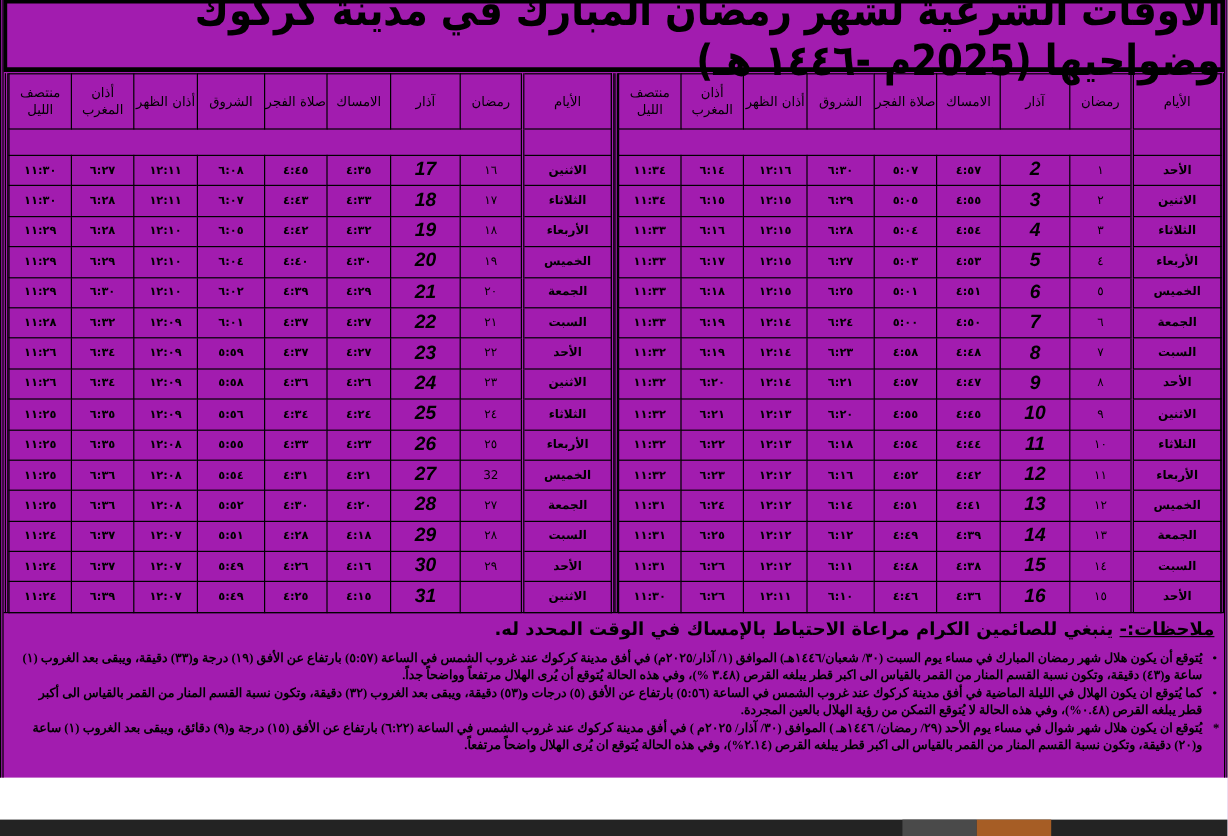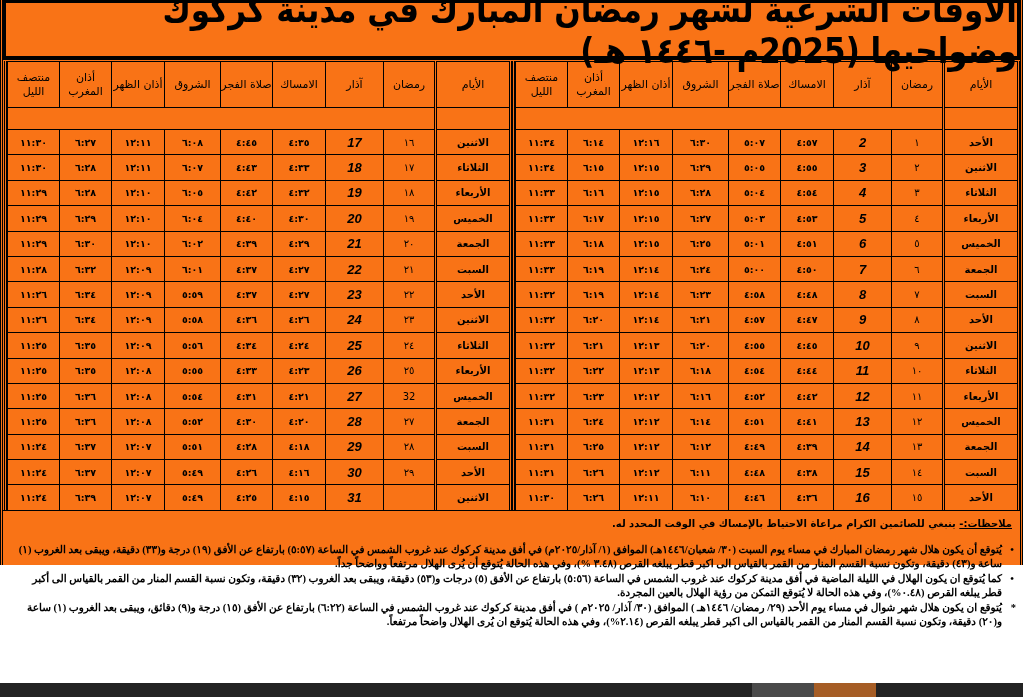--- a/index.html
+++ b/index.html
@@ -1,22 +1,22 @@
 <!DOCTYPE html>
 <html><head>
   <meta charset="utf-8">
   <style>
     * { box-sizing: border-box; margin: 0; padding: 0; }
     html, body { width: 1023px; height: 697px; overflow: hidden; background: #ffffff; }
     body { font-family: "DejaVu Sans", sans-serif; color: #000; position: relative; }
 
     .page {
-      position: absolute; left: 0; top: 0; width: 1023px; height: 565px;
+      position: absolute; left: 0; top: 0; width: 1023px; height: 648px;
       border-left: 3px double #000; border-right: 3px double #000;
-      background: #f97316;
+      background: #a21caf;
       padding-left: 41px;
     }
     .title-bar {
       position: absolute; left: 0; top: 0; width: 1017px; height: 60px;
       border: 3px solid #000; border-bottom: 4px solid #000;
       display: flex; align-items: center; justify-content: center;
       direction: rtl;
     }
     .title-bar h1 {
       font-family: "DejaVu Sans", sans-serif; font-weight: 900; font-size: 31px;
@@ -35,30 +35,30 @@
       width: 100%; border-collapse: collapse; direction: rtl; table-layout: fixed;
       font-family: "DejaVu Sans", sans-serif;
     }
     th, td { border: 1px solid #000; text-align: center; vertical-align: middle; }
     th { font-weight: normal; font-size: 11px; height: 46px; line-height: 14px; }
     tr.spacer td { height: 22px; }
     td { height: 25.4px; font-size: 10px; }
     td.day { font-size: 10px; font-weight: bold; }
     td.daycol { border-left: 3px double #000; }
     th.daycol { border-left: 3px double #000; }
-    td.march { font-family: "Liberation Sans", sans-serif; font-weight: bold; font-style: italic; font-size: 13px; }
+    td.march { font-family: "Liberation Sans", sans-serif; font-weight: bold; font-style: italic; font-size: 16px; }
     td.time { font-size: 9.5px; letter-spacing: 1px; font-weight: bold; }
     td.rnum { font-size: 10px; }
 
     .notes {
       position: absolute; top: 510px; left: 0; width: 1017px; height: 173px;
       direction: rtl; padding: 6px 8px 0 8px; border-top: 1px solid #000;
       font-family: "DejaVu Sans", sans-serif; font-weight: bold; font-size: 10.5px; line-height: 14px;
     }
-    .notes .lead { margin-bottom: 12px; font-size: 10px; }
+    .notes .lead { margin-bottom: 12px; font-size: 15px; }
     .notes .lead .label { text-decoration: underline; }
     .notes p { margin: 0; }
     .notes .item { padding-right: 10px; position: relative; margin-bottom: 1px; font-family: Liberation Serif, serif; }
     .notes .item.bullet::before { content: "•"; position: absolute; right: -2px; top: 0; }
     .notes .item.star::before { content: "*"; position: absolute; right: -4px; top: 0; }
     .notes .item.indent { padding-right: 26px; }
     .notes .item.indent::before { right: 12px; }
 
     .taskbar {
       position: absolute; left: 0; top: 683px; width: 1023px; height: 14px;

